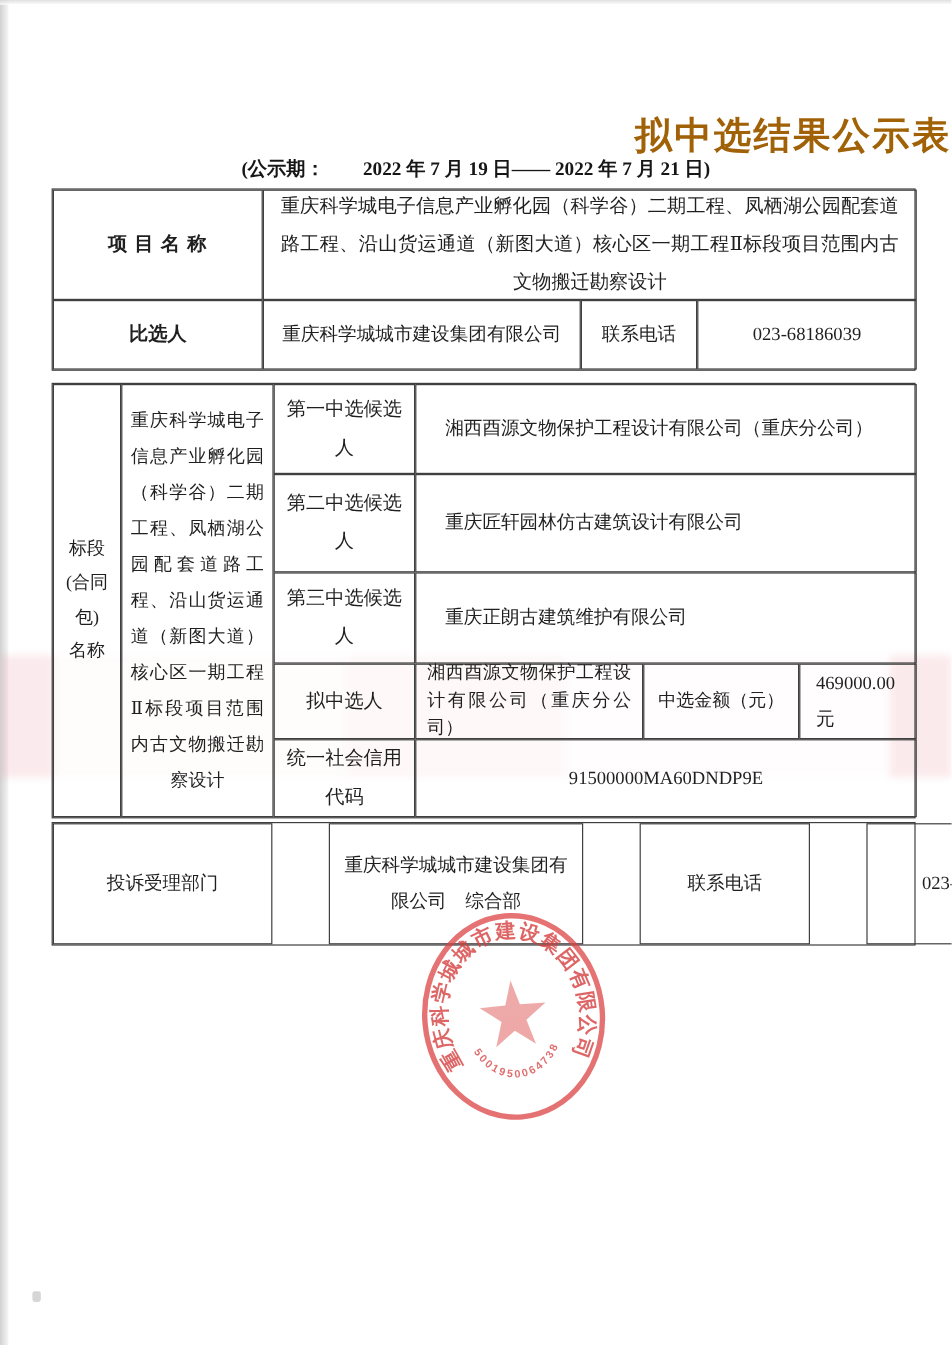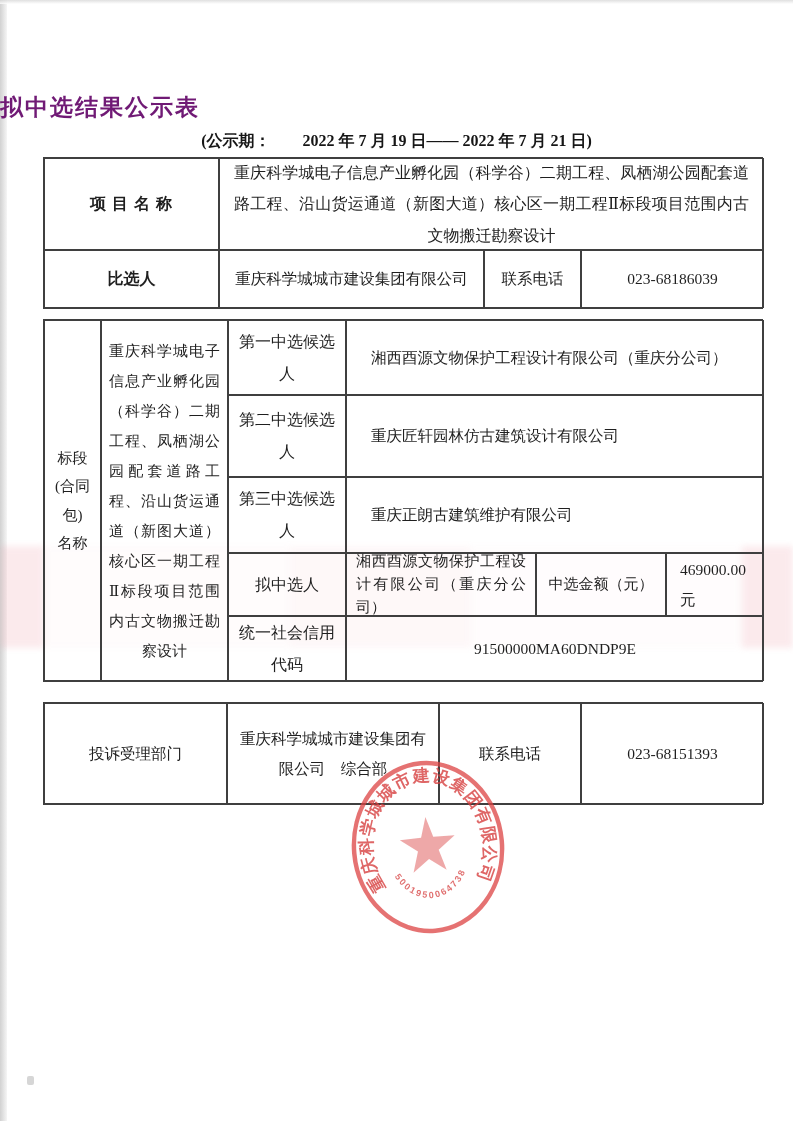--- a/index.html
+++ b/index.html
@@ -4,23 +4,23 @@
 <style>
   html,body{margin:0;padding:0;background:#ffffff;}
   body{width:793px;height:1121px;position:relative;overflow:hidden;
        font-family:"Liberation Serif","DejaVu Serif",serif;color:#1f1f1f;}
   .scan-edge-left{position:absolute;left:0;top:0;width:7px;height:100%;
        background:linear-gradient(to right,#c6c6c6,#f3f3f3);opacity:.8;}
   .scan-edge-top{position:absolute;left:0;top:0;width:100%;height:4px;
        background:linear-gradient(to bottom,#d8d8d8,#ffffff);opacity:.8;}
   .speck{position:absolute;left:27px;top:1076px;width:7px;height:9px;background:#b5b5b5;
        border-radius:2px;opacity:.55;}
-  .doc-title{position:absolute;left:0;top:92px;width:100%;text-align:left;
+  .doc-title{position:absolute;left:0;top:92px;width:100%;text-align:right;
        font-family:"Liberation Sans","DejaVu Sans",sans-serif;
-       font-size:23px;font-weight:700;letter-spacing:2px;color:#701a75;}
+       font-size:31px;font-weight:700;letter-spacing:2px;color:#a16207;}
   .doc-subtitle{position:absolute;left:0;top:131px;width:100%;text-align:center;
        font-size:16px;font-weight:700;color:#161616;}
   .tbl-wrap{position:absolute;left:43px;top:157px;width:720px;}
   .section{display:grid;border:1px solid #3f3f3f;box-sizing:border-box;background:transparent;}
   .cell{border:1px solid #3f3f3f;box-sizing:border-box;display:flex;
         align-items:center;justify-content:center;text-align:center;
         font-size:15.5px;line-height:1.9;padding:2px 6px;}
   .bold{font-weight:700;}
   .justify-block{display:block;text-align:justify;text-align-last:center;}
   .left{justify-content:flex-start;text-align:left;}
@@ -41,21 +41,21 @@
   .b-lab{grid-column:3;font-size:16px;line-height:2.0;padding:2px 7px;}
   .b-val{grid-column:4 / 7;padding-left:24px;}
   .r1{grid-row:1;} .r2{grid-row:2;} .r3{grid-row:3;} .r4{grid-row:4;} .r5{grid-row:5;}
   .b-winner{grid-column:4;grid-row:4;font-size:15px;line-height:1.55;padding:3px 9px;}
   .b-winner .justify-block{text-align-last:left;}
   .b-amt-lab{grid-column:5;grid-row:4;font-size:15px;text-align:right;}
   .b-amt{grid-column:6;grid-row:4;justify-content:flex-start;padding-left:13px;}
   .b-amt span{display:inline-block;width:80px;text-align:left;line-height:1.9;}
   .b-code{grid-column:4 / 7;grid-row:5;}
   
-  .secC{margin-top:20px;grid-template-columns:183px 212px 142px 183px;grid-template-rows:101px;}
+  .secC{margin-top:3px;grid-template-columns:183px 212px 142px 183px;grid-template-rows:101px;gap:47px;}
   
   .secD{margin-top:3px;grid-template-columns:720px;grid-template-rows:108px;}
   
   .watermark{position:absolute;left:0;top:546px;width:793px;height:102px;pointer-events:none;
     background:linear-gradient(90deg,
       rgba(236,145,158,.55) 0 44px,
       rgba(236,145,158,.10) 44px 290px,
       rgba(236,145,158,.20) 290px 470px,
       rgba(236,145,158,.08) 470px 742px,
       rgba(236,145,158,.55) 742px 793px);

